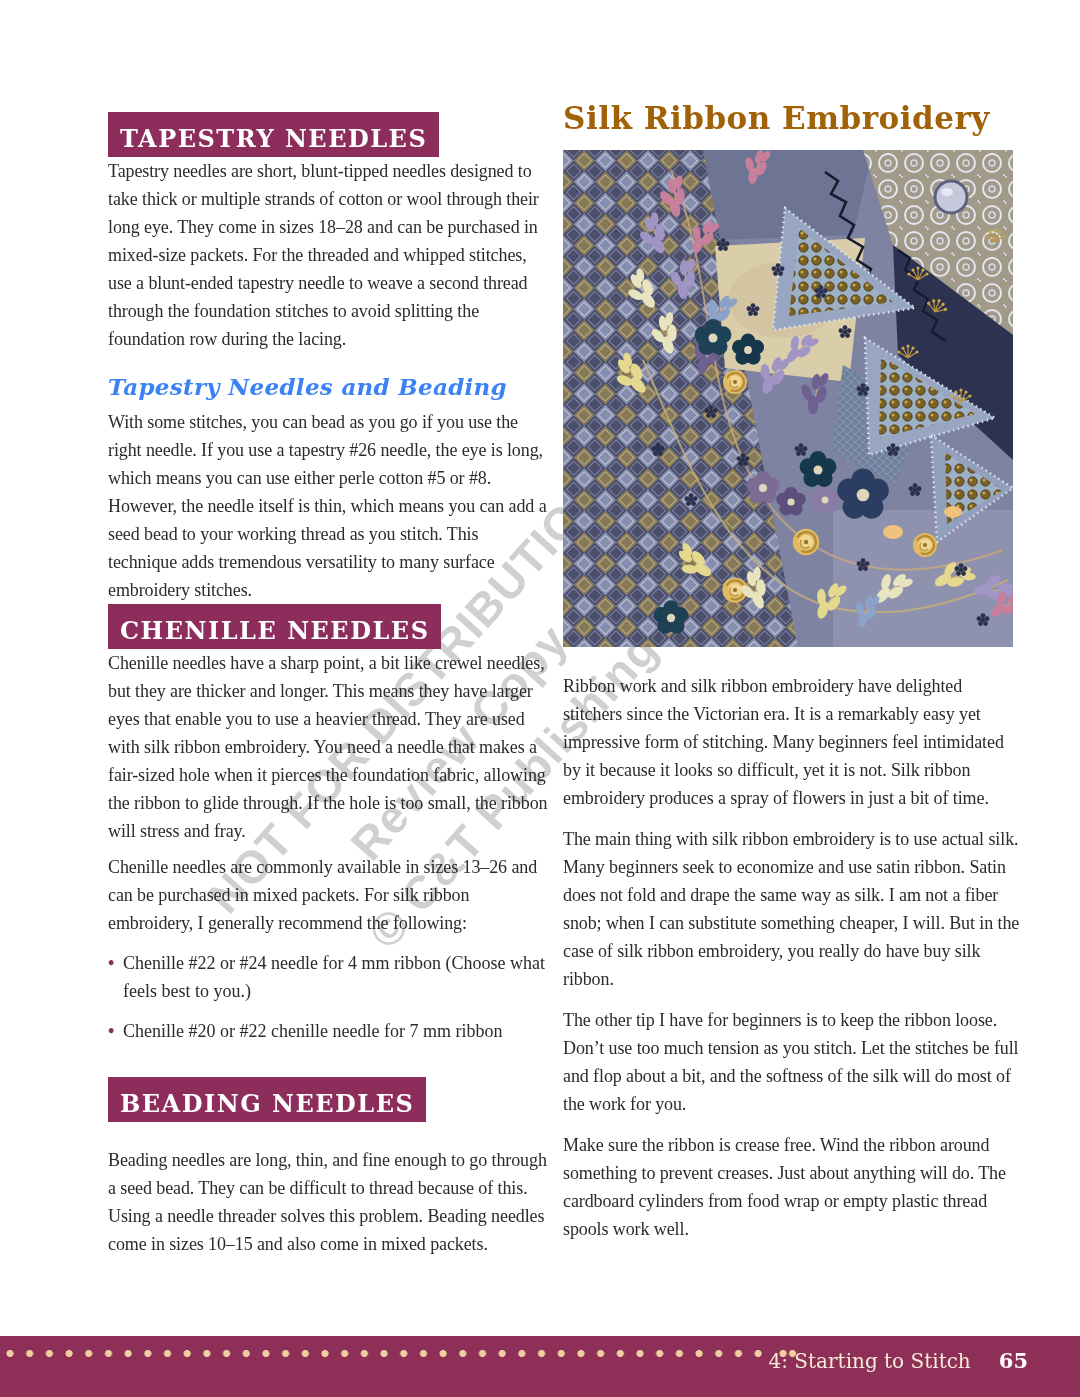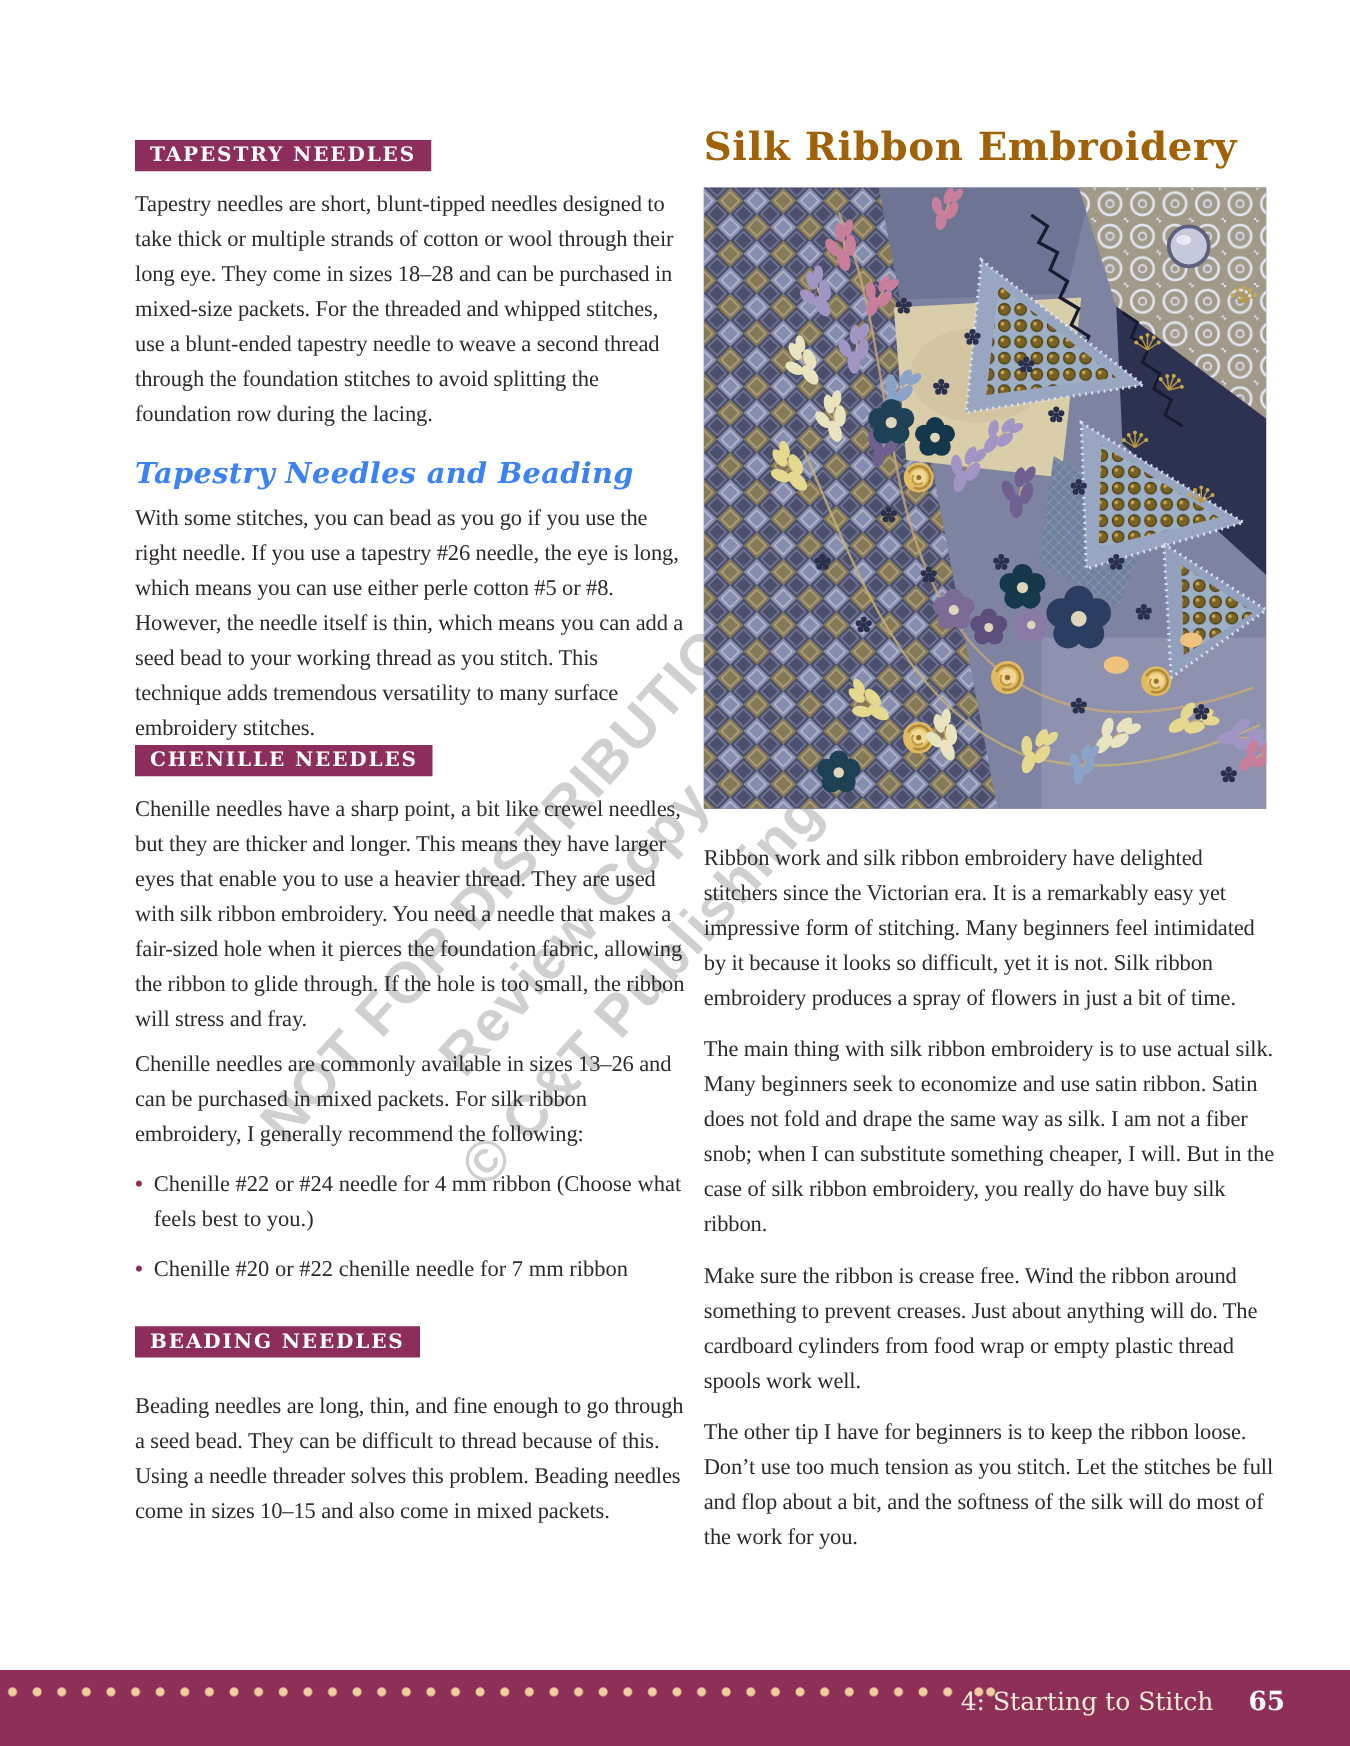--- a/index.html
+++ b/index.html
@@ -10,26 +10,26 @@
   .watermark{position:absolute;left:140px;top:636px;width:640px;text-align:center;
              transform:rotate(-48deg);font-family:"Liberation Sans",sans-serif;
              font-weight:bold;font-size:46px;letter-spacing:1px;line-height:1.55;
              color:rgba(143,143,143,.42);z-index:1;white-space:nowrap;}
 
   
   .col-left{position:absolute;left:108px;top:112px;width:440px;z-index:2;}
   .col-right{position:absolute;left:563px;top:100px;width:462px;z-index:2;}
 
   .bar{display:inline-block;background:#8c2d5c;color:#ffffff;
-       font-family:"DejaVu Serif",serif;font-weight:bold;font-size:16px;
-       letter-spacing:1.5px;padding:2px 12px 4px;}
+       font-family:"DejaVu Serif",serif;font-weight:bold;font-size:24px;
+       letter-spacing:1.5px;padding:12px 12px 4px;}
   .subhead{margin:0;font-family:"DejaVu Serif",serif;font-style:italic;font-weight:bold;
            font-size:23px;color:#3b82f6;letter-spacing:.3px;}
   p{margin:0;font-size:18px;line-height:28px;letter-spacing:-0.1px;}
-  .mt8{margin-top:8px}.mt11{margin-top:24px}.mt12{margin-top:12px}.mt16{margin-top:8px}
+  .mt8{margin-top:8px}.mt11{margin-top:24px}.mt12{margin-top:0}.mt16{margin-top:8px}
   .mt18{}.mt20{margin-top:20px}
 
   ul.bullets{list-style:none;margin:12px 0 0;padding:0;}
   ul.bullets li{position:relative;padding-left:15px;margin-bottom:12px;
                 font-size:18px;line-height:28px;}
   ul.bullets li::before{content:"\2022";position:absolute;left:0;top:0;color:#8c2d5c;
                         font-weight:bold;}
 
   .page-title{margin:0 0 14px;font-family:"DejaVu Serif",serif;font-weight:bold;
               font-size:31px;letter-spacing:.5px;color:#a16207;}
@@ -238,22 +238,22 @@
         <use href="#beadf" color="#2a2f4e" transform="translate(398,420) scale(1.2)"></use>
         <use href="#beadf" color="#2a2f4e" transform="translate(300,415) scale(1.2)"></use>
         <use href="#beadf" color="#2a2f4e" transform="translate(420,470) scale(1.2)"></use>
         <use href="#beadf" color="#2a2f4e" transform="translate(128,350) scale(1.2)"></use>
         <use href="#beadf" color="#2a2f4e" transform="translate(95,300) scale(1.2)"></use>
       </svg>
     </div>
 
     <p>Ribbon work and silk ribbon embroidery have delighted stitchers since the Victorian era. It is a remarkably easy yet impressive form of stitching. Many beginners feel intimidated by it because it looks so difficult, yet it is not. Silk ribbon embroidery produces a spray of flowers in just a bit of time.</p>
     <p>The main thing with silk ribbon embroidery is to use actual silk. Many beginners seek to economize and use satin ribbon. Satin does not fold and drape the same way as silk. I am not a fiber snob; when I can substitute something cheaper, I will. But in the case of silk ribbon embroidery, you really do have buy silk ribbon.</p>
+    <p>The other tip I have for beginners is to keep the ribbon loose. Don’t use too much tension as you stitch. Let the stitches be full and flop about a bit, and the softness of the silk will do most of the work for you.</p>
     <p>Make sure the ribbon is crease free. Wind the ribbon around something to prevent creases. Just about anything will do. The cardboard cylinders from food wrap or empty plastic thread spools work well.</p>
-    <p>The other tip I have for beginners is to keep the ribbon loose. Don’t use too much tension as you stitch. Let the stitches be full and flop about a bit, and the softness of the silk will do most of the work for you.</p>
   </div>
 
   <div class="footer">
     <div class="dots"></div>
     <div class="dots-pair"></div>
     <div class="footer-text">
       <span>4: Starting to Stitch</span><span class="pagenum">65</span>
     </div>
   </div>
 

